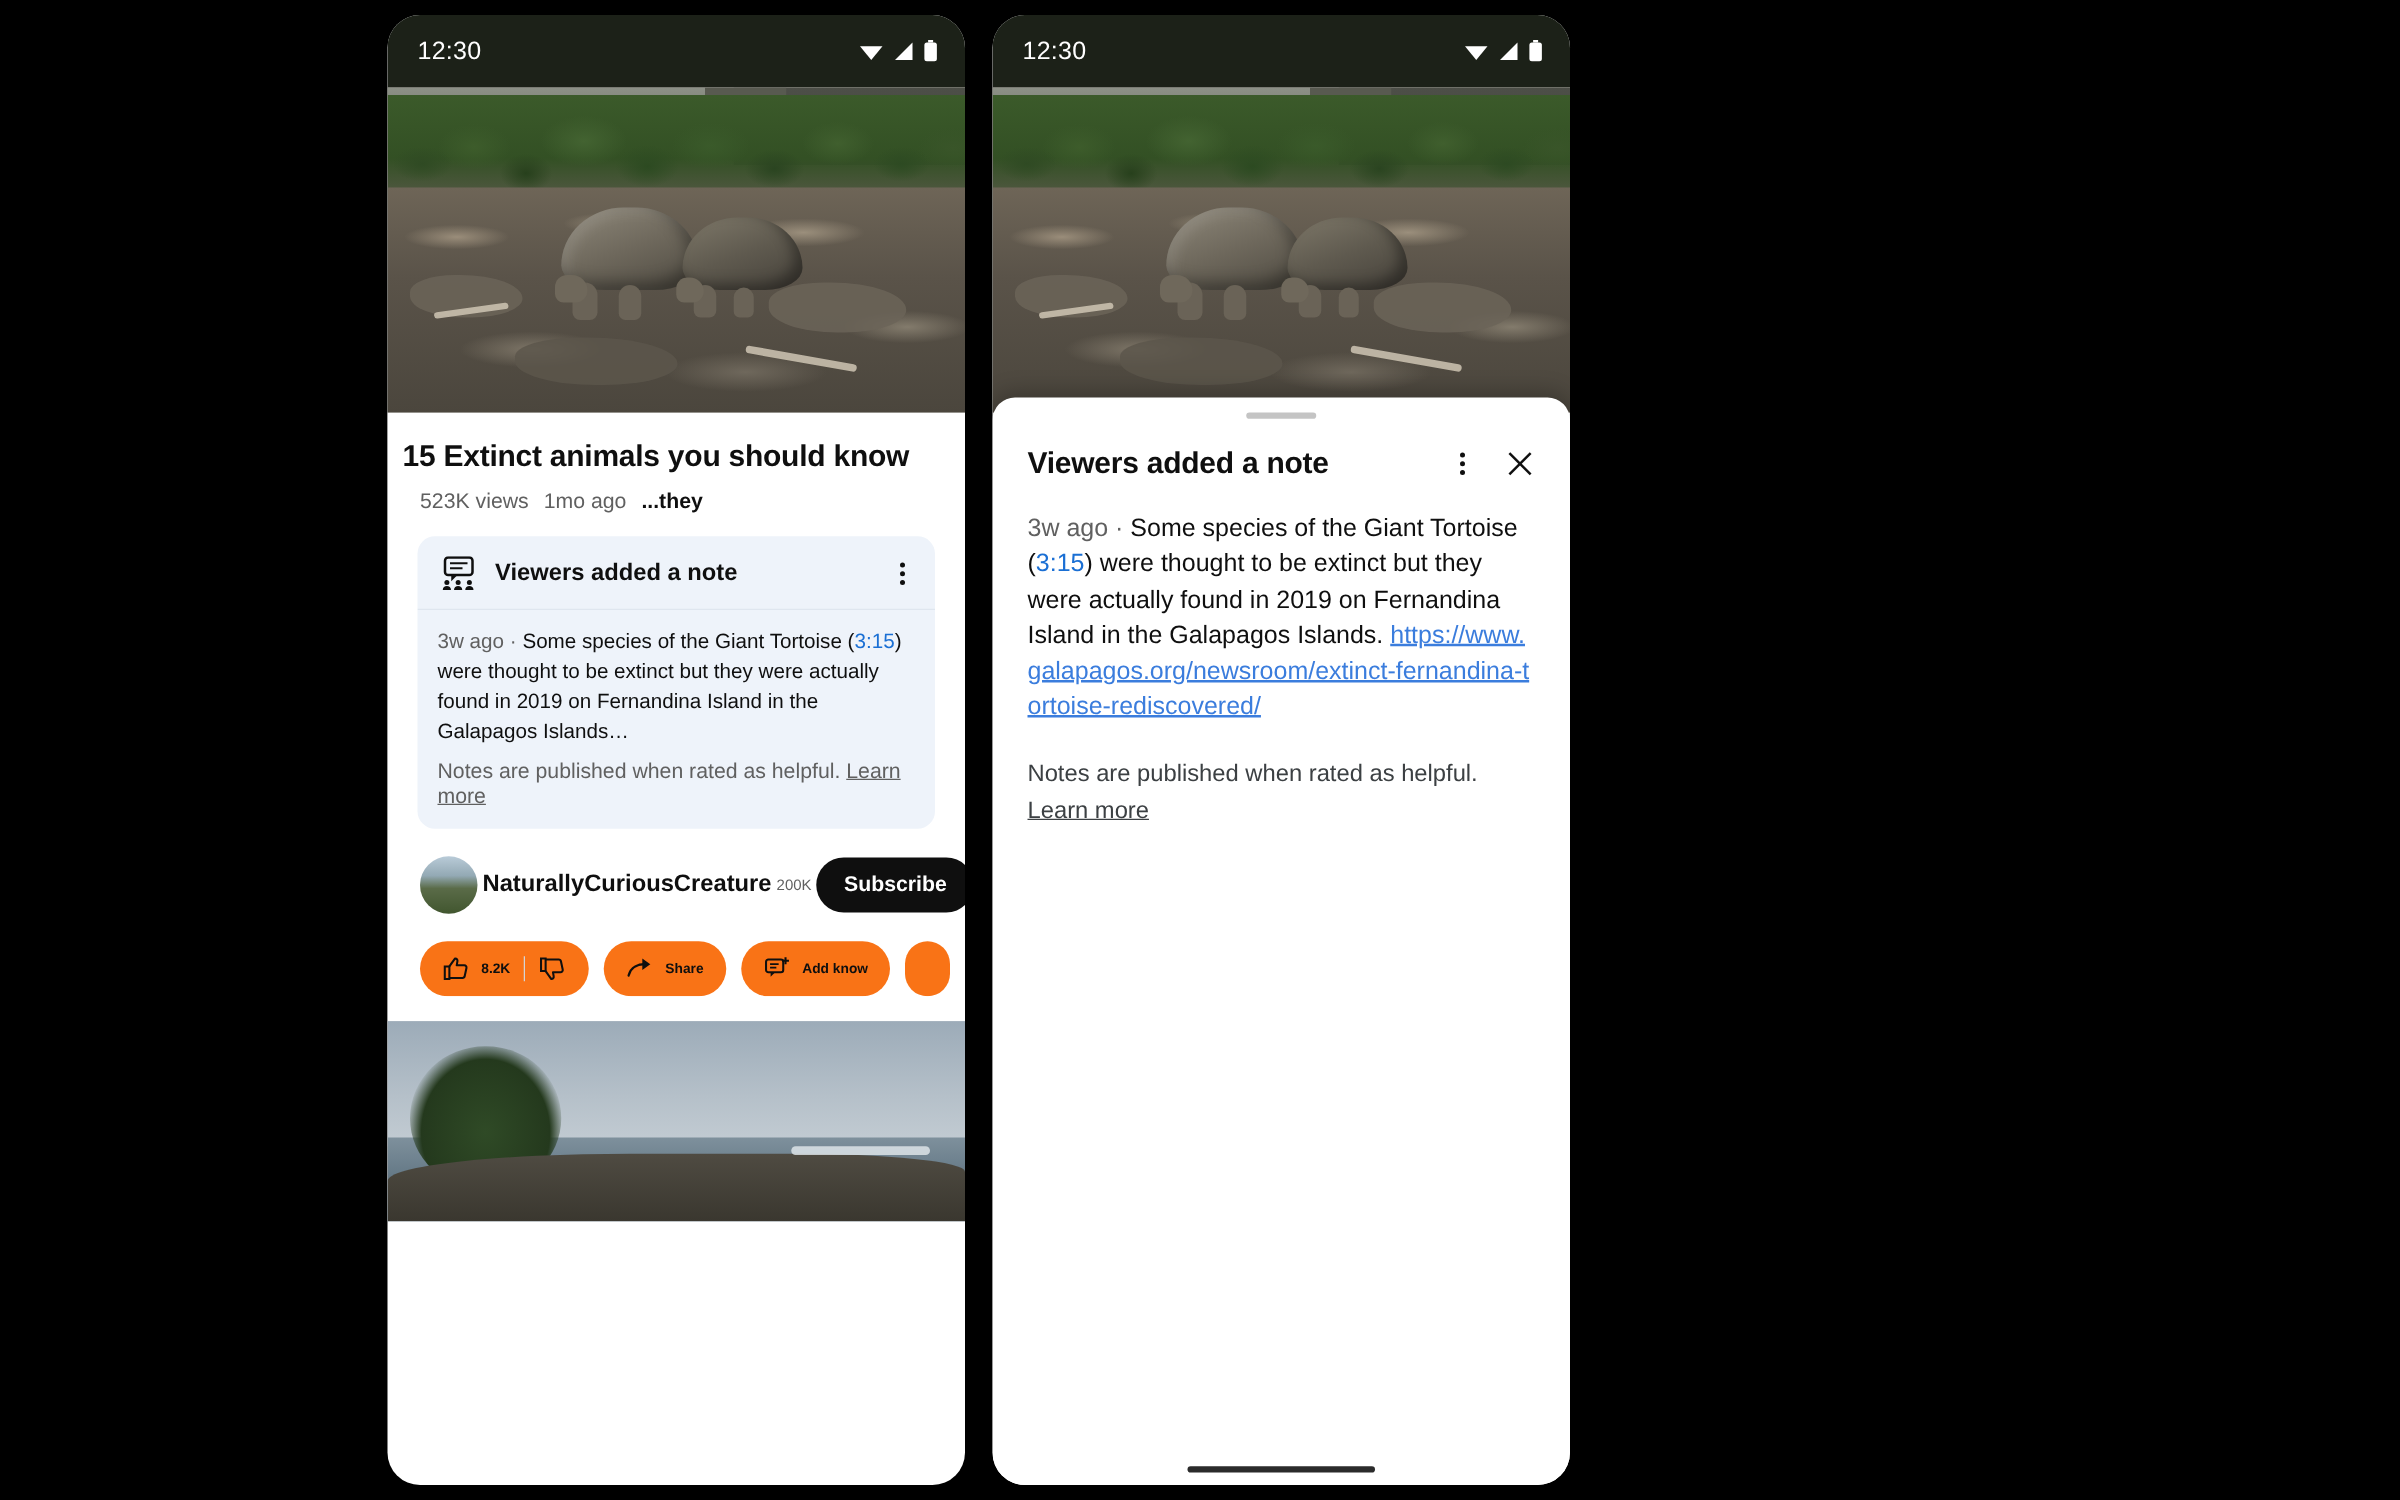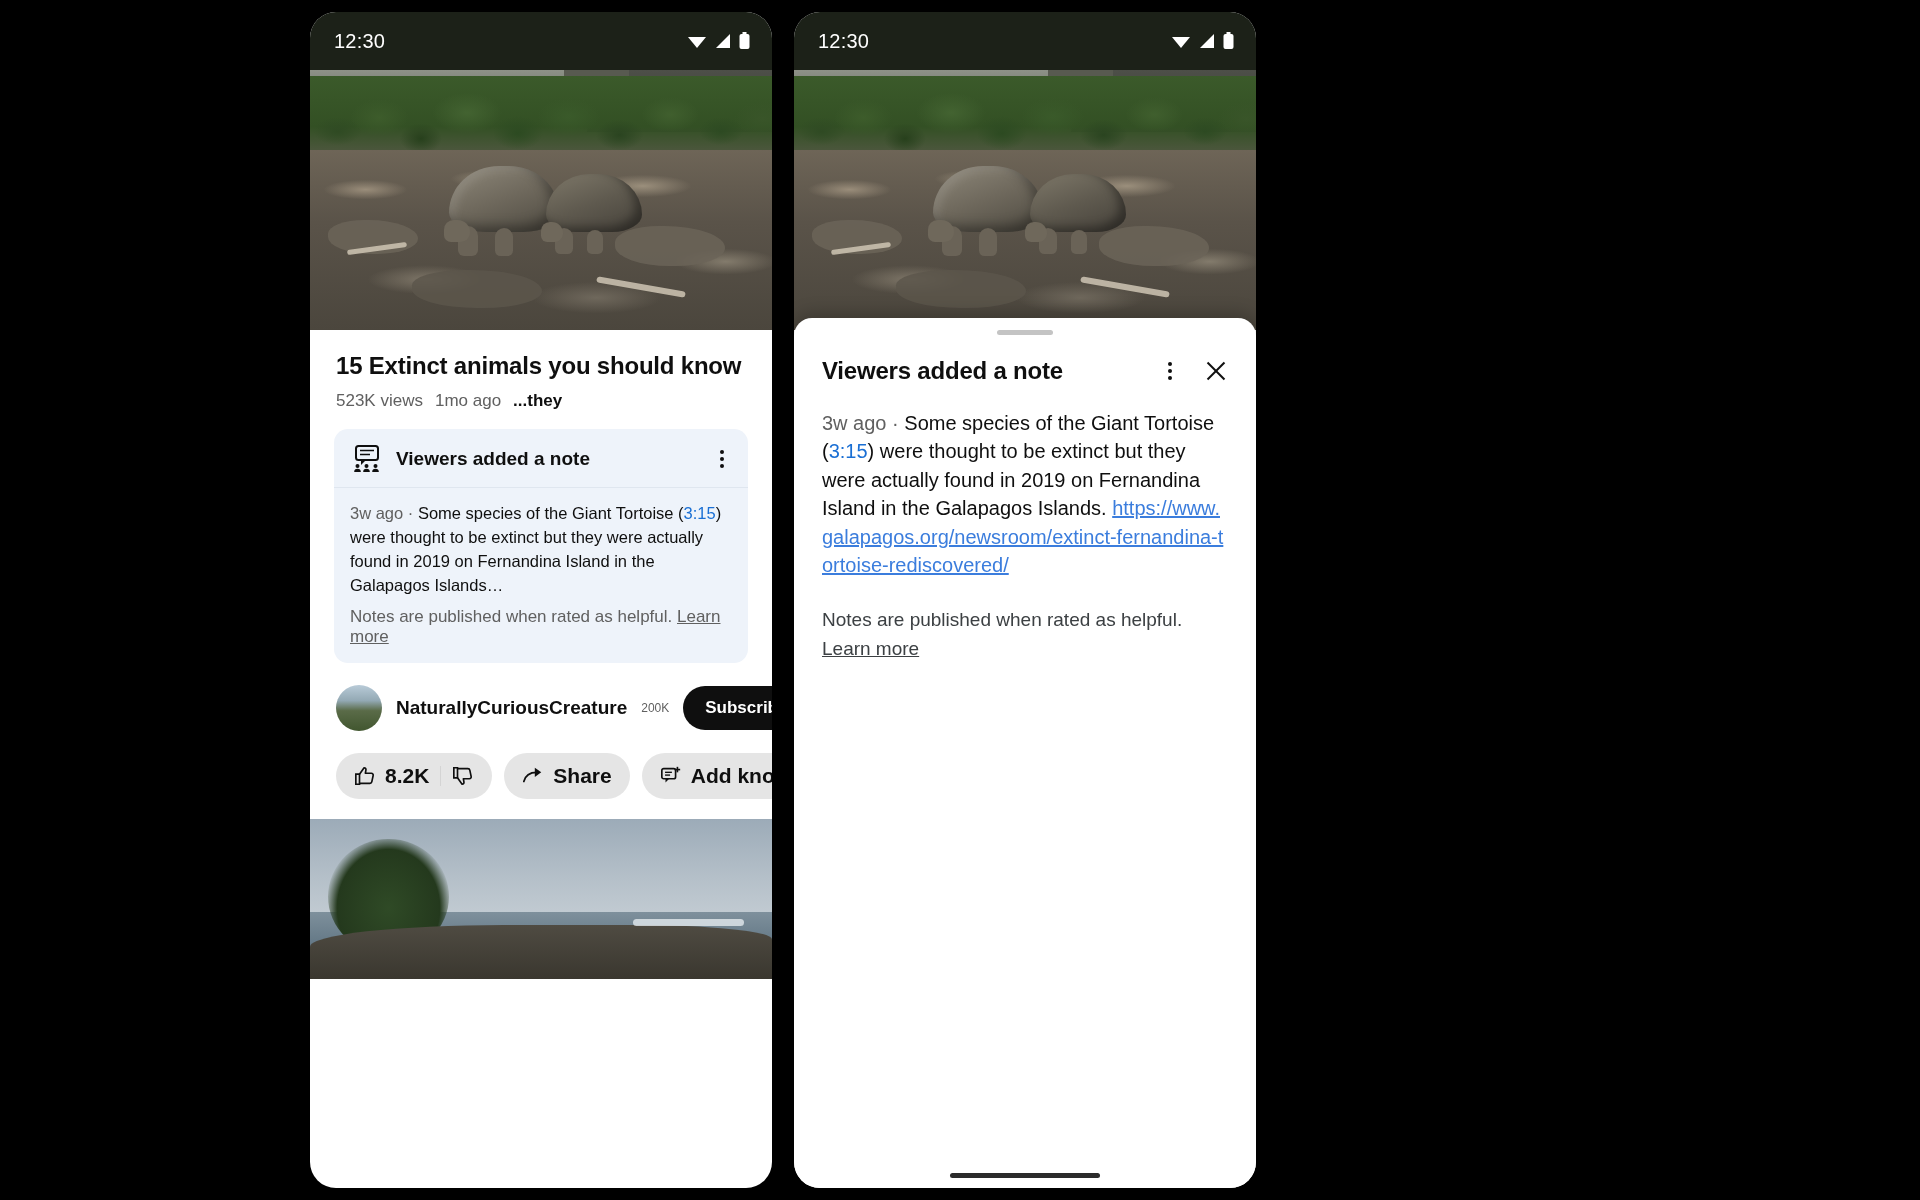--- a/index.html
+++ b/index.html
@@ -154,21 +154,21 @@
   
   .content {
     background: #ffffff;
     padding: 0 0 0 0;
   }
   .video-title {
     font-size: 24px;
     font-weight: 700;
     color: #0f0f0f;
     letter-spacing: -.2px;
-    padding: 22px 26px 0 26px;
+    padding: 22px 26px 0 12px;
     line-height: 1.2;
   }
   .meta-row {
     display: flex;
     align-items: baseline;
     gap: 12px;
     padding: 10px 40px 0 26px;
     font-size: 17px;
     color: #606060;
   }
@@ -219,21 +219,21 @@
   }
   .learn-more {
     color: #606060;
     text-decoration: underline;
   }
 
   
   .channel-row {
     display: flex;
     align-items: center;
-    gap: 14px;
+    gap: 4px;
     padding: 22px 24px 0 26px;
   }
   .avatar {
     width: 46px; height: 46px; border-radius: 50%;
     flex: 0 0 auto;
     background: linear-gradient(180deg,#b9cbd8 0%, #93a9b4 34%, #5a6b48 56%, #41562f 100%);
   }
   .channel-name {
     font-size: 19px;
     font-weight: 700;
@@ -261,24 +261,24 @@
     display: flex;
     gap: 12px;
     padding: 22px 0 0 26px;
     overflow: hidden;
     white-space: nowrap;
   }
   .chip {
     display: inline-flex;
     align-items: center;
     gap: 9px;
-    background: #e5e5e5;
+    background: #f97316;
     border-radius: 100px;
     padding: 11px 18px;
-    font-size: 21px;
+    font-size: 11px;
     font-weight: 600;
     color: #0f0f0f;
     flex: 0 0 auto;
   }
   .chip-divider {
     width: 1px; height: 20px; background: #d4d4d4; margin: 0 2px;
   }
 
   
   .comments-card {

